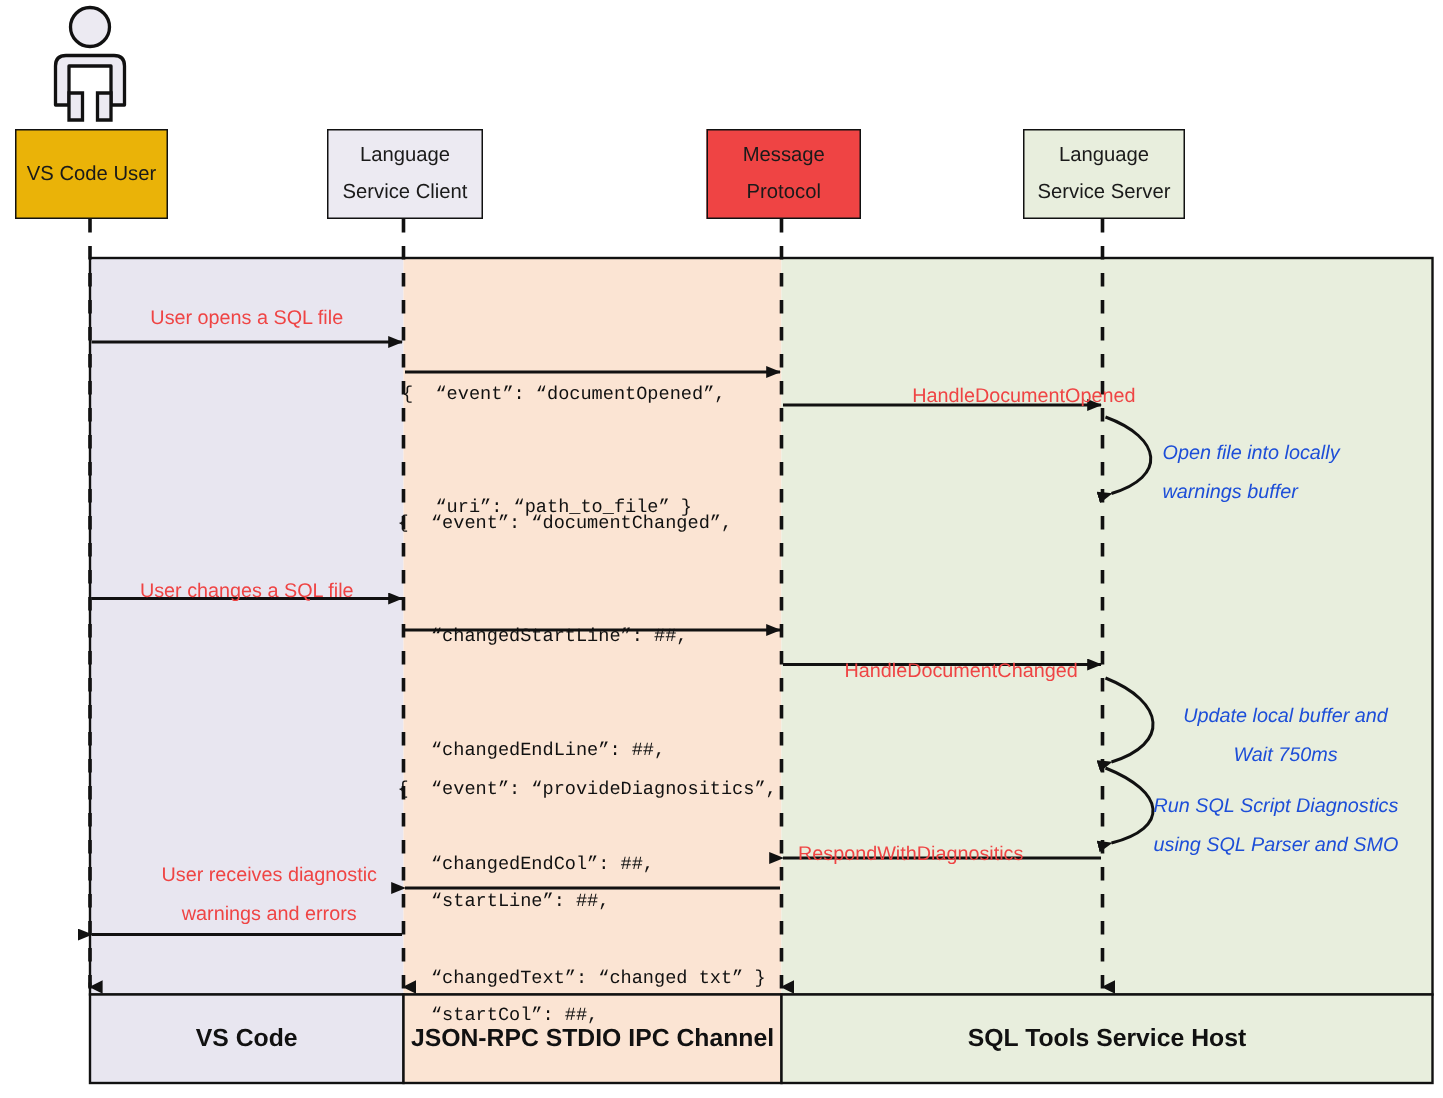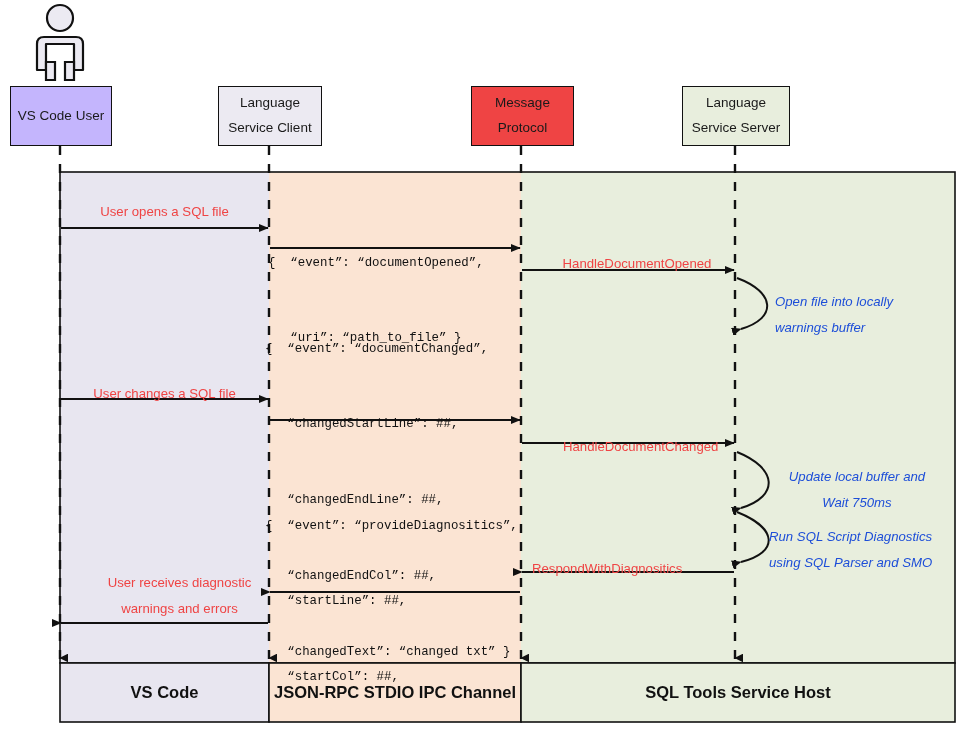--- a/index.html
+++ b/index.html
@@ -97,42 +97,42 @@
       <path d="M737,512 C777,528 780,552 741,562" marker-end="url(#ahl)"></path>
     </g>
 
     <g>
       <rect x="60" y="663" width="209" height="59" fill="#e8e6f0" stroke="#111" stroke-width="1.6"></rect>
       <rect x="269" y="663" width="252" height="59" fill="#fbe4d3" stroke="#111" stroke-width="1.6"></rect>
       <rect x="521" y="663" width="434" height="59" fill="#e8eedd" stroke="#111" stroke-width="1.6"></rect>
     </g>
   </svg>
 
-  <div class="pbox" style="left:10px;top:86px;width:100px;height:58px;background:#c4b5fd;">
+  <div class="pbox" style="left:10px;top:86px;width:100px;height:58px;background:#eab308;">
     <div>VS Code User</div>
   </div>
 
   <div class="pbox" style="left:218px;top:86px;width:102px;height:58px;background:#eceaf2;">
     <div>Language</div>
     <div>Service Client</div>
   </div>
 
   <div class="pbox" style="left:471px;top:86px;width:101px;height:58px;background:#ef4444;">
     <div>Message</div>
     <div>Protocol</div>
   </div>
 
   <div class="pbox" style="left:682px;top:86px;width:106px;height:58px;background:#e8eedd;">
     <div>Language</div>
     <div>Service Server</div>
   </div>
 
   <div class="msg" style="left:60px;top:199px;width:209px;">User opens a SQL file</div>
 
-  <div class="msg" style="left:531px;top:251px;width:212px;text-align:center;">HandleDocumentOpened</div>
+  <div class="msg" style="left:545px;top:251px;width:212px;text-align:right;">HandleDocumentOpened</div>
 
   <div class="msg" style="left:60px;top:381px;width:209px;">User changes a SQL file</div>
 
   <div class="msg" style="left:527px;top:434px;width:212px;text-align:left;margin-left:36px;">HandleDocumentChanged</div>
 
   <div class="msg" style="left:532px;top:556px;width:212px;text-align:left;">RespondWithDiagnositics</div>
 
   <div class="msg" style="left:73px;top:570px;width:213px;">
     <div>User receives diagnostic</div>
     <div>warnings and errors</div>

